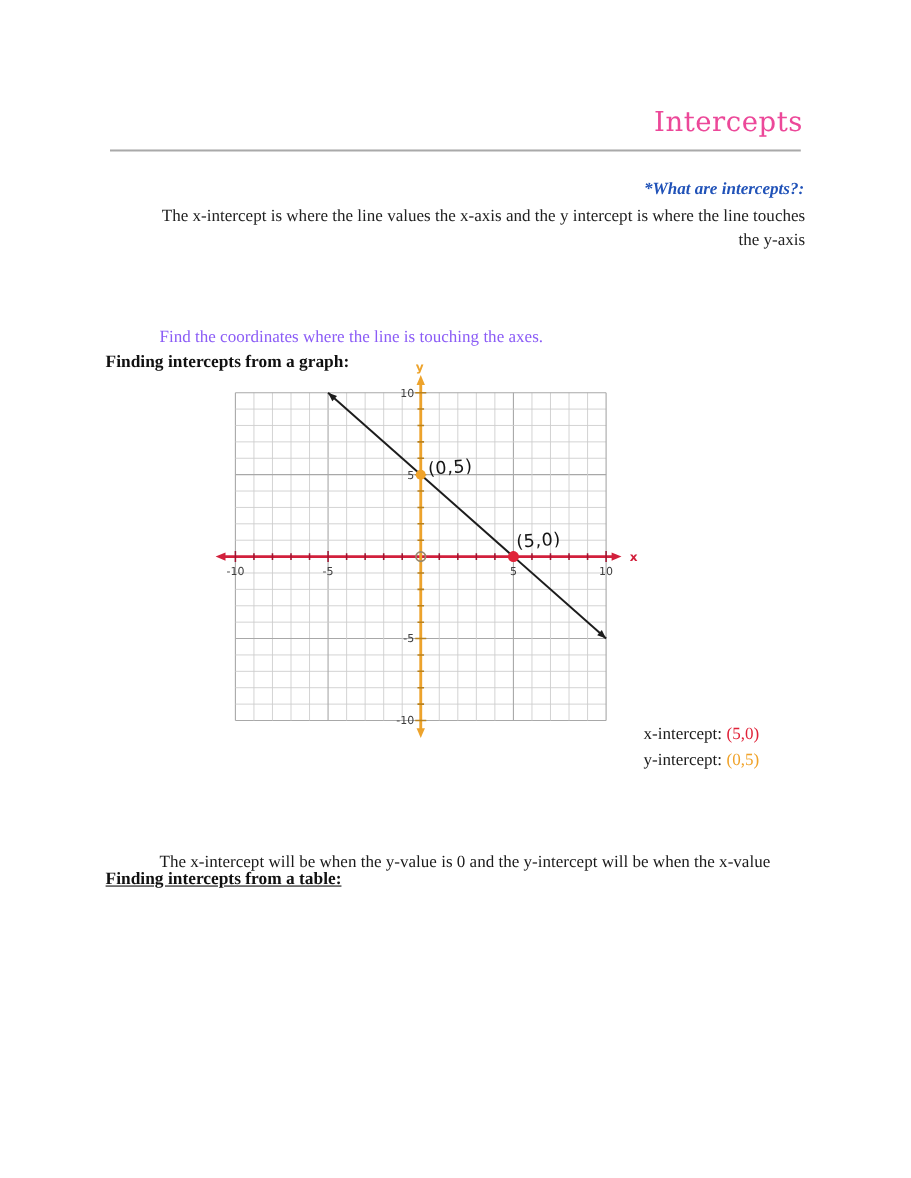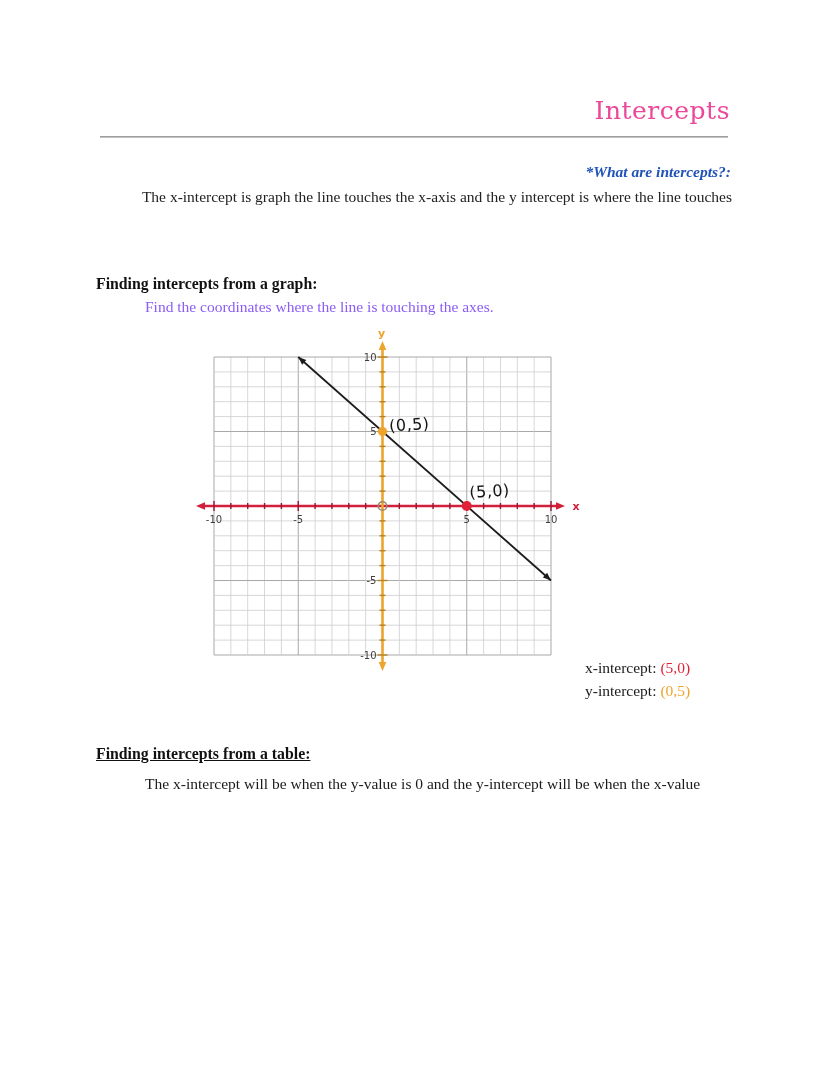--- a/index.html
+++ b/index.html
@@ -18,21 +18,21 @@
   }
   .intro-heading{
     position:absolute;right:97px;top:163px;
     font-weight:bold;font-size:15.5px;font-style:italic;
   }
   .intro-body{
     position:absolute;right:96px;top:186px;left:96px;
     text-align:right;font-size:15.5px;line-height:22px;color:#222;
   }
   .sec-heading{
-    position:absolute;left:96px;font-weight:bold;font-size:15.8px;color:#111;
+    position:absolute;left:96px;font-weight:bold;font-size:15.8px;color:#111;margin-top:46px;
   }
   .sec1-heading{top:275px;}
   .sec1-body{
     position:absolute;left:145px;top:298px;font-size:15.5px;color:#8b5cf6;
   }
   .graph-wrap{
     position:absolute;left:193px;top:326px;width:400px;height:352px;
   }
   .graph-wrap svg{display:block;}
   .ticklabel{font-family:"DejaVu Sans",sans-serif;font-size:10px;fill:#3f3f3f;}
@@ -52,21 +52,22 @@
 <body>
 
 <div class="page">
 
   <div class="title">Intercepts</div>
   <div class="rule"></div>
 
   <div class="intro-heading" style="color: rgb(32, 82, 184);">*What are intercepts?:</div>
 
   <div class="intro-body">
-    <div>The x-intercept is graph the line touches the x-axis and the y intercept is where the line touches</div>
+    <div>The x-intercept is where the line values the x-axis and the y intercept is where the line touches</div>
+    <div>the y-axis</div>
   </div>
 
   <div class="sec-heading sec1-heading">Finding intercepts from a graph:</div>
   <div class="sec1-body">Find the coordinates where the line is touching the axes.</div>
 
   <div class="graph-wrap">
     <svg id="graph-svg" width="400" height="352" viewBox="0 0 400 352">
         <g>
           <line x1="21" y1="31" x2="21" y2="329" stroke="#a8a8a8" stroke-width="1"></line>
           <line x1="21" y1="329" x2="358" y2="329" stroke="#a8a8a8" stroke-width="1"></line>

